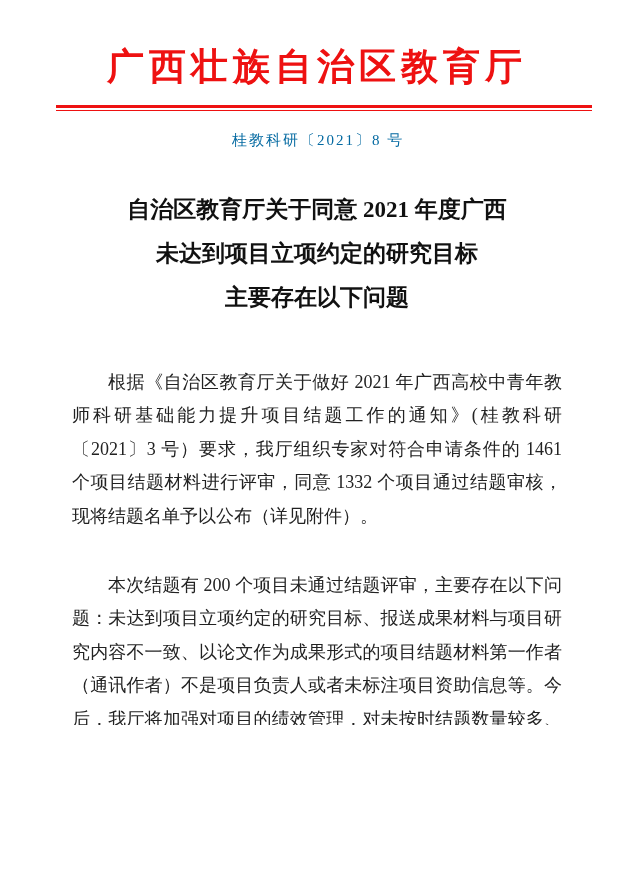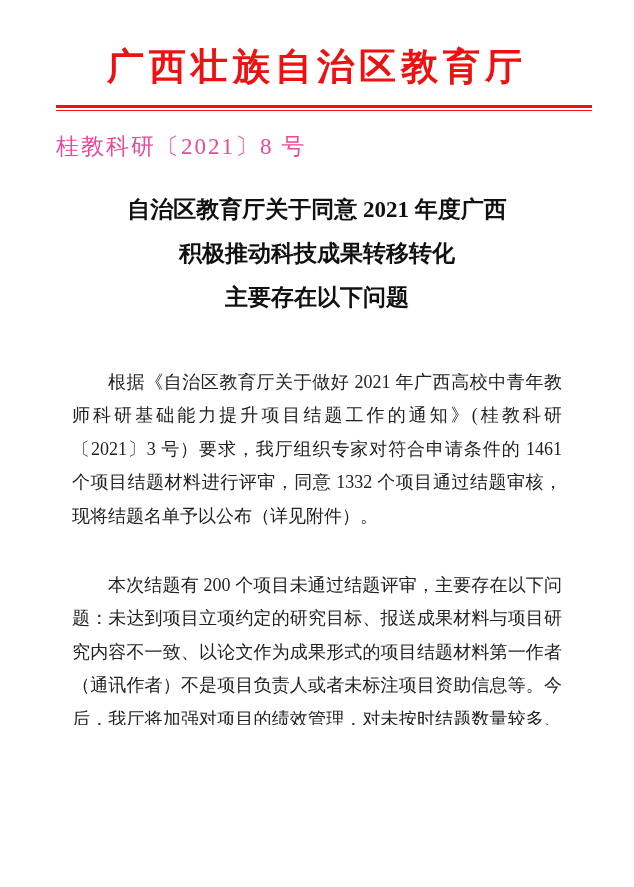--- a/index.html
+++ b/index.html
@@ -47,24 +47,24 @@
     height: 3px;
     background: #ee1111;
     border-top: 1px solid #ff9a9a;
   }
   
   .doc-number {
     position: absolute;
     top: 131px;
     left: 56px;
     width: 524px;
-    text-align: left;
-    font-size: 23px;
+    text-align: center;
+    font-size: 15px;
     letter-spacing: 2px;
-    color: #ec4899;
+    color: #0369a1;
     white-space: nowrap;
   }
   
   .title {
     position: absolute;
     top: 188px;
     left: 0;
     right: 0;
     margin: 0;
     text-align: center;
@@ -99,21 +99,21 @@
 <div class="page">
 
   <div class="agency">广西壮族自治区教育厅</div>
 
   <div class="rule rule-top"></div>
 
   <div class="doc-number">桂教科研〔2021〕8 号</div>
 
   <h1 class="title">
     <span>自治区教育厅关于同意 2021 年度广西</span><br>
-    <span>积极推动科技成果转移转化</span><br>
+    <span>未达到项目立项约定的研究目标</span><br>
     <span>主要存在以下问题</span>
   </h1>
 
   <div class="body-text">
     <p class="indent">根据《自治区教育厅关于做好 2021 年广西高校中青年教师科研基础能力提升项目结题工作的通知》(桂教科研〔2021〕3 号）要求，我厅组织专家对符合申请条件的 1461 个项目结题材料进行评审，同意 1332 个项目通过结题审核，现将结题名单予以公布（详见附件）。</p>
     <p class="indent">本次结题有 200 个项目未通过结题评审，主要存在以下问题：未达到项目立项约定的研究目标、报送成果材料与项目研究内容不一致、以论文作为成果形式的项目结题材料第一作者（通讯作者）不是项目负责人或者未标注项目资助信息等。今后，我厅将加强对项目的绩效管理，对未按时结题数量较多、结题申请材料审核把关不严的高校相应扣减立项名额。请各高校进一步加强对项目的指导和管理，督促项目负责人按时保质完成项目研究任务，并及时对已经取得的科技成果进行登记，积极推动科技成果转移转化。</p>
   </div>
 
   <div class="rule rule-bottom"></div>
 

